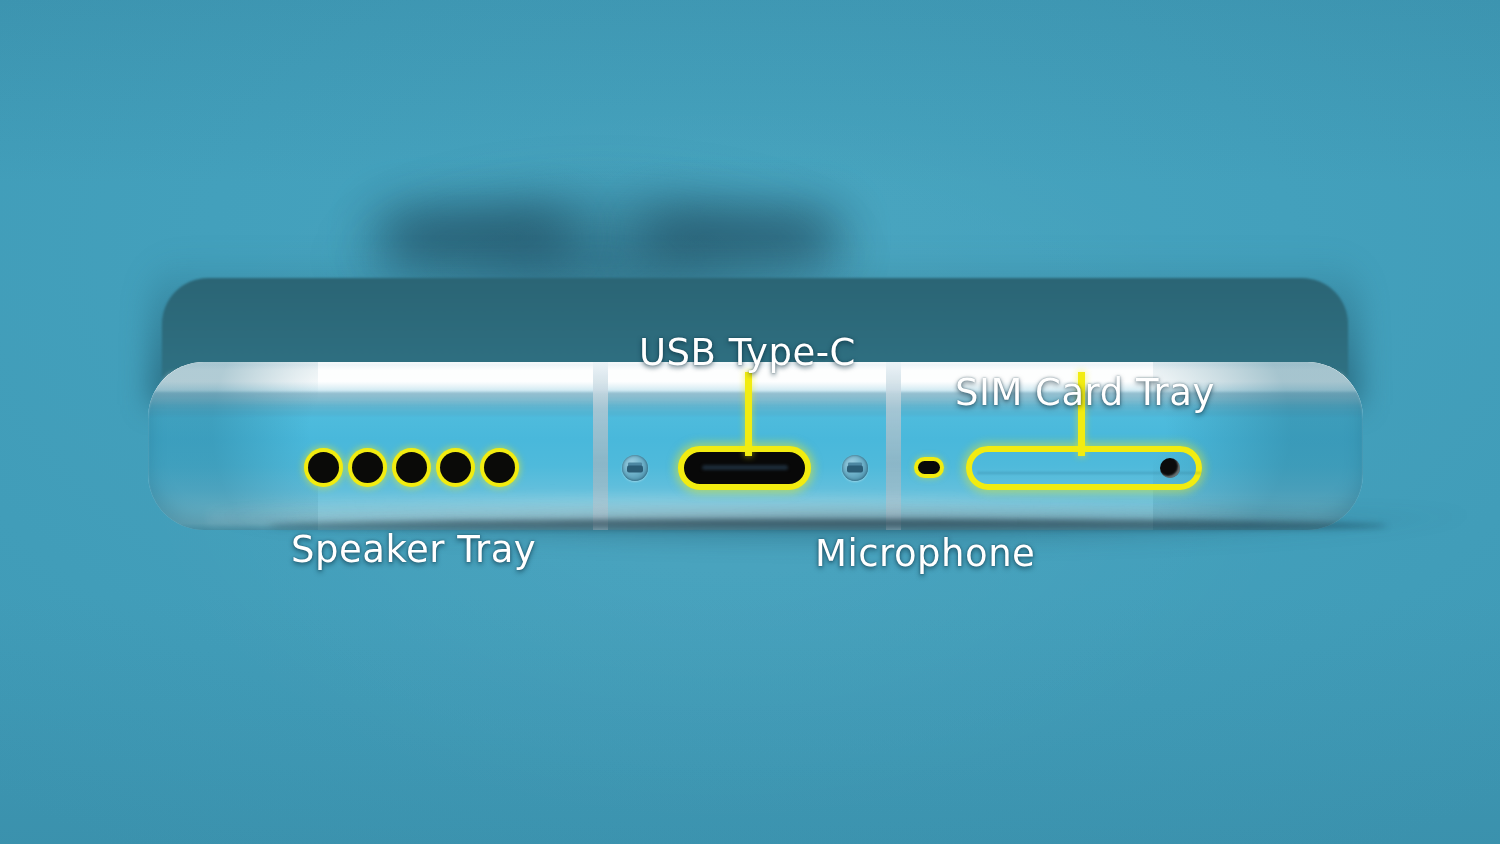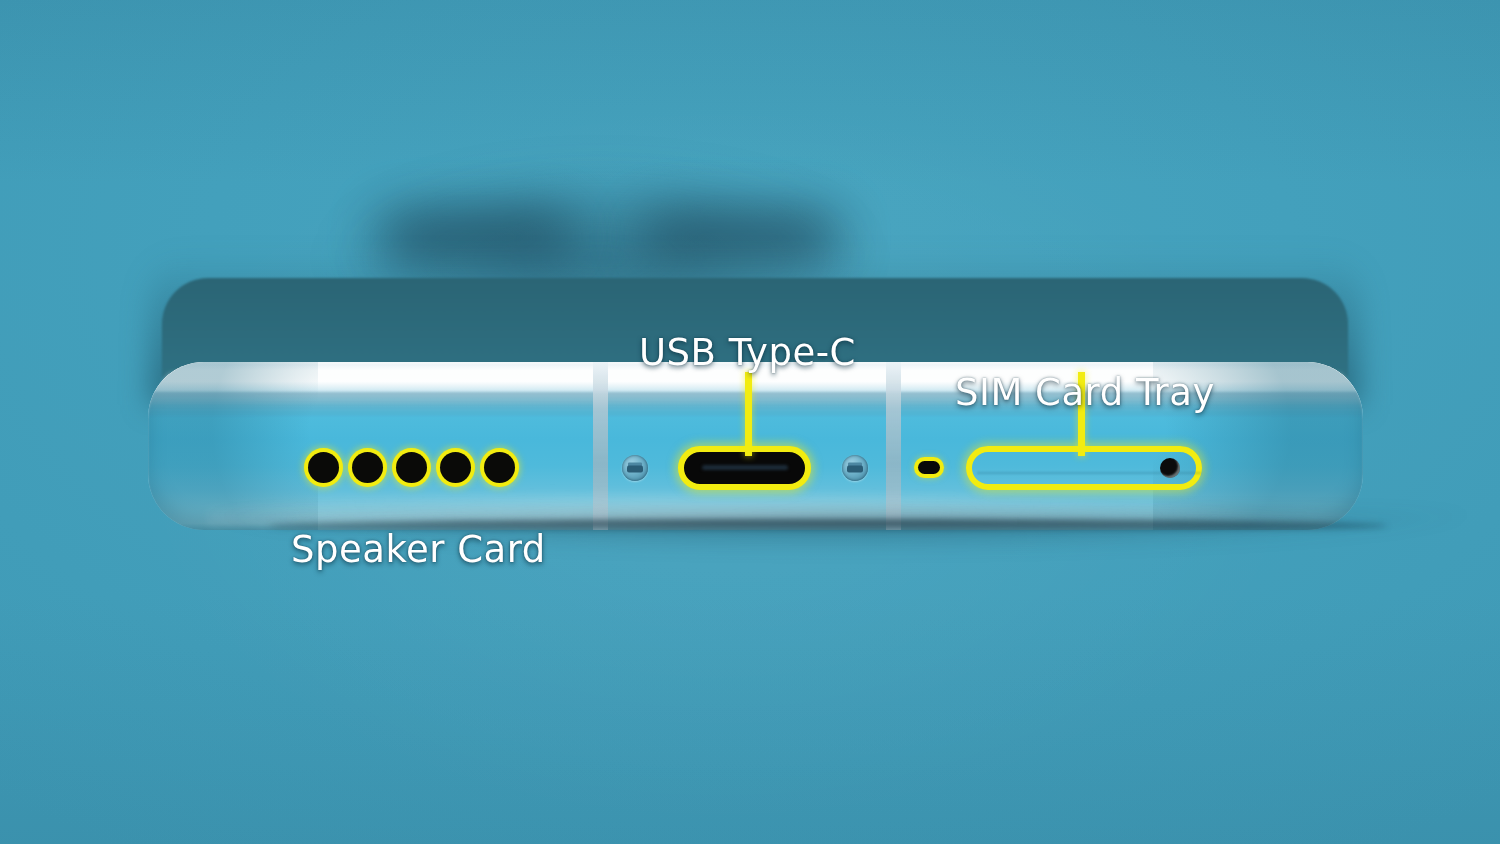--- a/index.html
+++ b/index.html
@@ -346,16 +346,17 @@
     <div class="phone-shadow-soft"></div>
   </div>
 
   <div class="leader" style="left:745px; top:372px; height:84px;"></div>
   <div class="leader" style="left:1078px; top:372px; height:84px;"></div>
 
   <div class="label" style="left:639px; top:331px;">USB Type-C</div>
 
   <div class="label" style="left:955px; top:331px;margin-top:40px;">SIM Card Tray</div>
 
-  <div class="label" style="left:291px; top:528px;">Speaker Card</div>
-
+  <div class="label" style="left:291px; top:528px;">Speaker Tray</div>
+
+  <div class="label" style="left:815px; top:532px;">Microphone</div>
 
 </div>
 
 </body></html>

